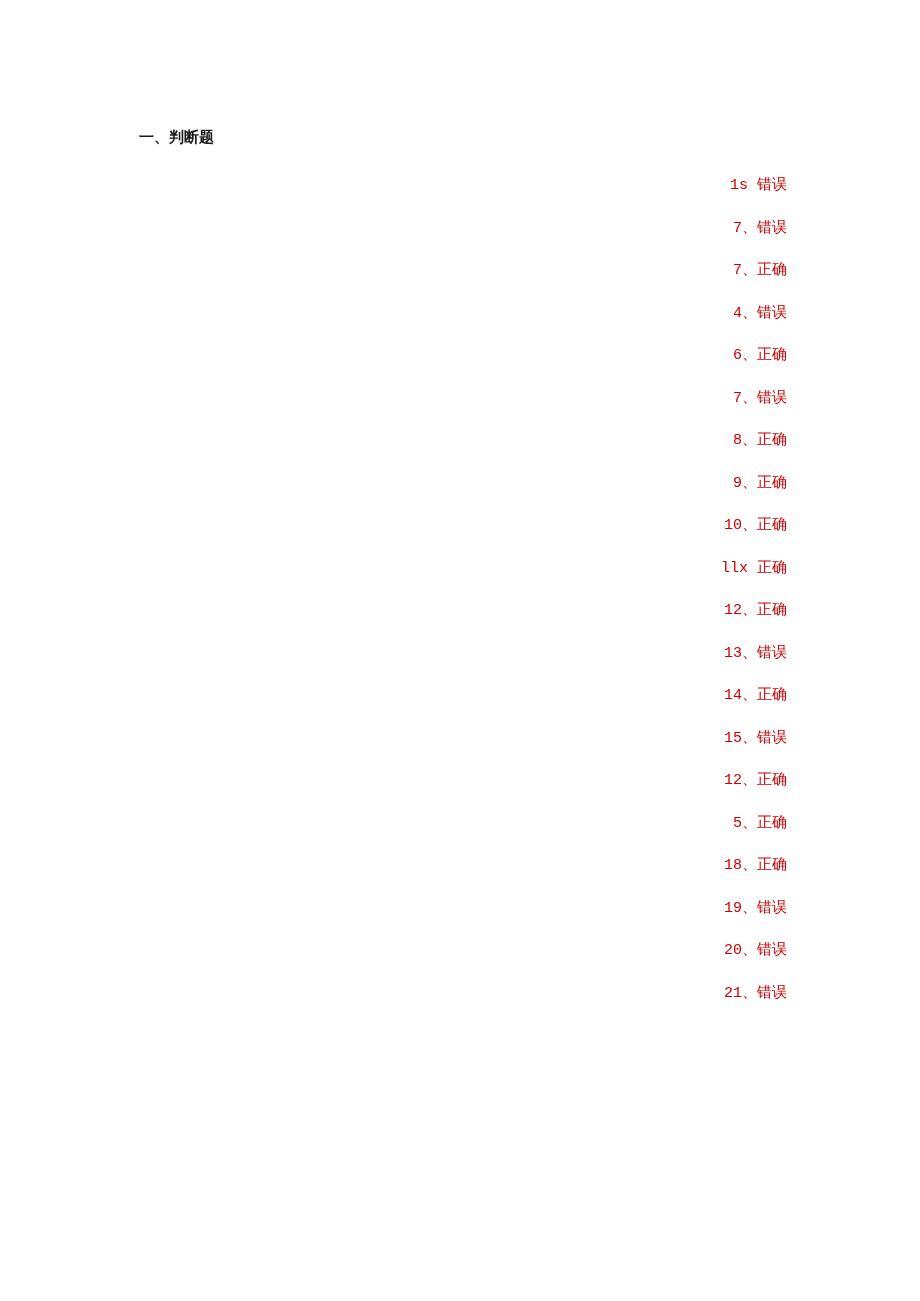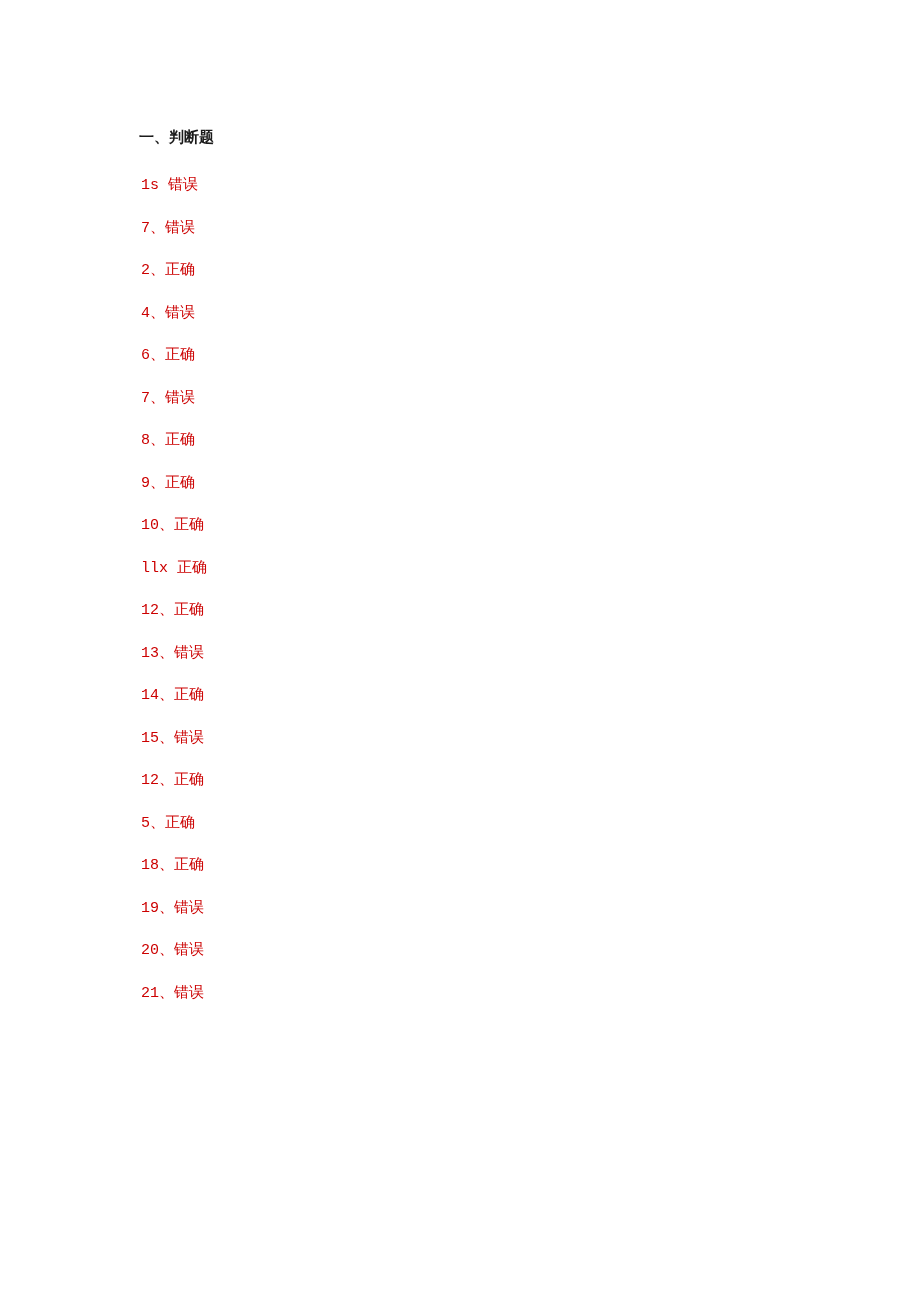--- a/index.html
+++ b/index.html
@@ -23,31 +23,32 @@
       font-size: 15px;
       font-weight: bold;
       color: #1a1a1a;
       margin-bottom: 28px;
     }
     .answer-item {
       font-size: 15px;
       color: #cc0000;
       margin-bottom: 20px;
       line-height: 1.5;
+      text-align: right;
     }
   </style>
 </head>
 <body>
 
 <div class="page-container">
   <div class="section-title">一、判断题</div>
   <div id="answers-container">
       <div class="answer-item">1s 错误</div>
       <div class="answer-item">7、错误</div>
-      <div class="answer-item">2、正确</div>
+      <div class="answer-item">7、正确</div>
       <div class="answer-item">4、错误</div>
       <div class="answer-item">6、正确</div>
       <div class="answer-item">7、错误</div>
       <div class="answer-item">8、正确</div>
       <div class="answer-item">9、正确</div>
       <div class="answer-item">10、正确</div>
       <div class="answer-item">llx 正确</div>
       <div class="answer-item">12、正确</div>
       <div class="answer-item">13、错误</div>
       <div class="answer-item">14、正确</div>

